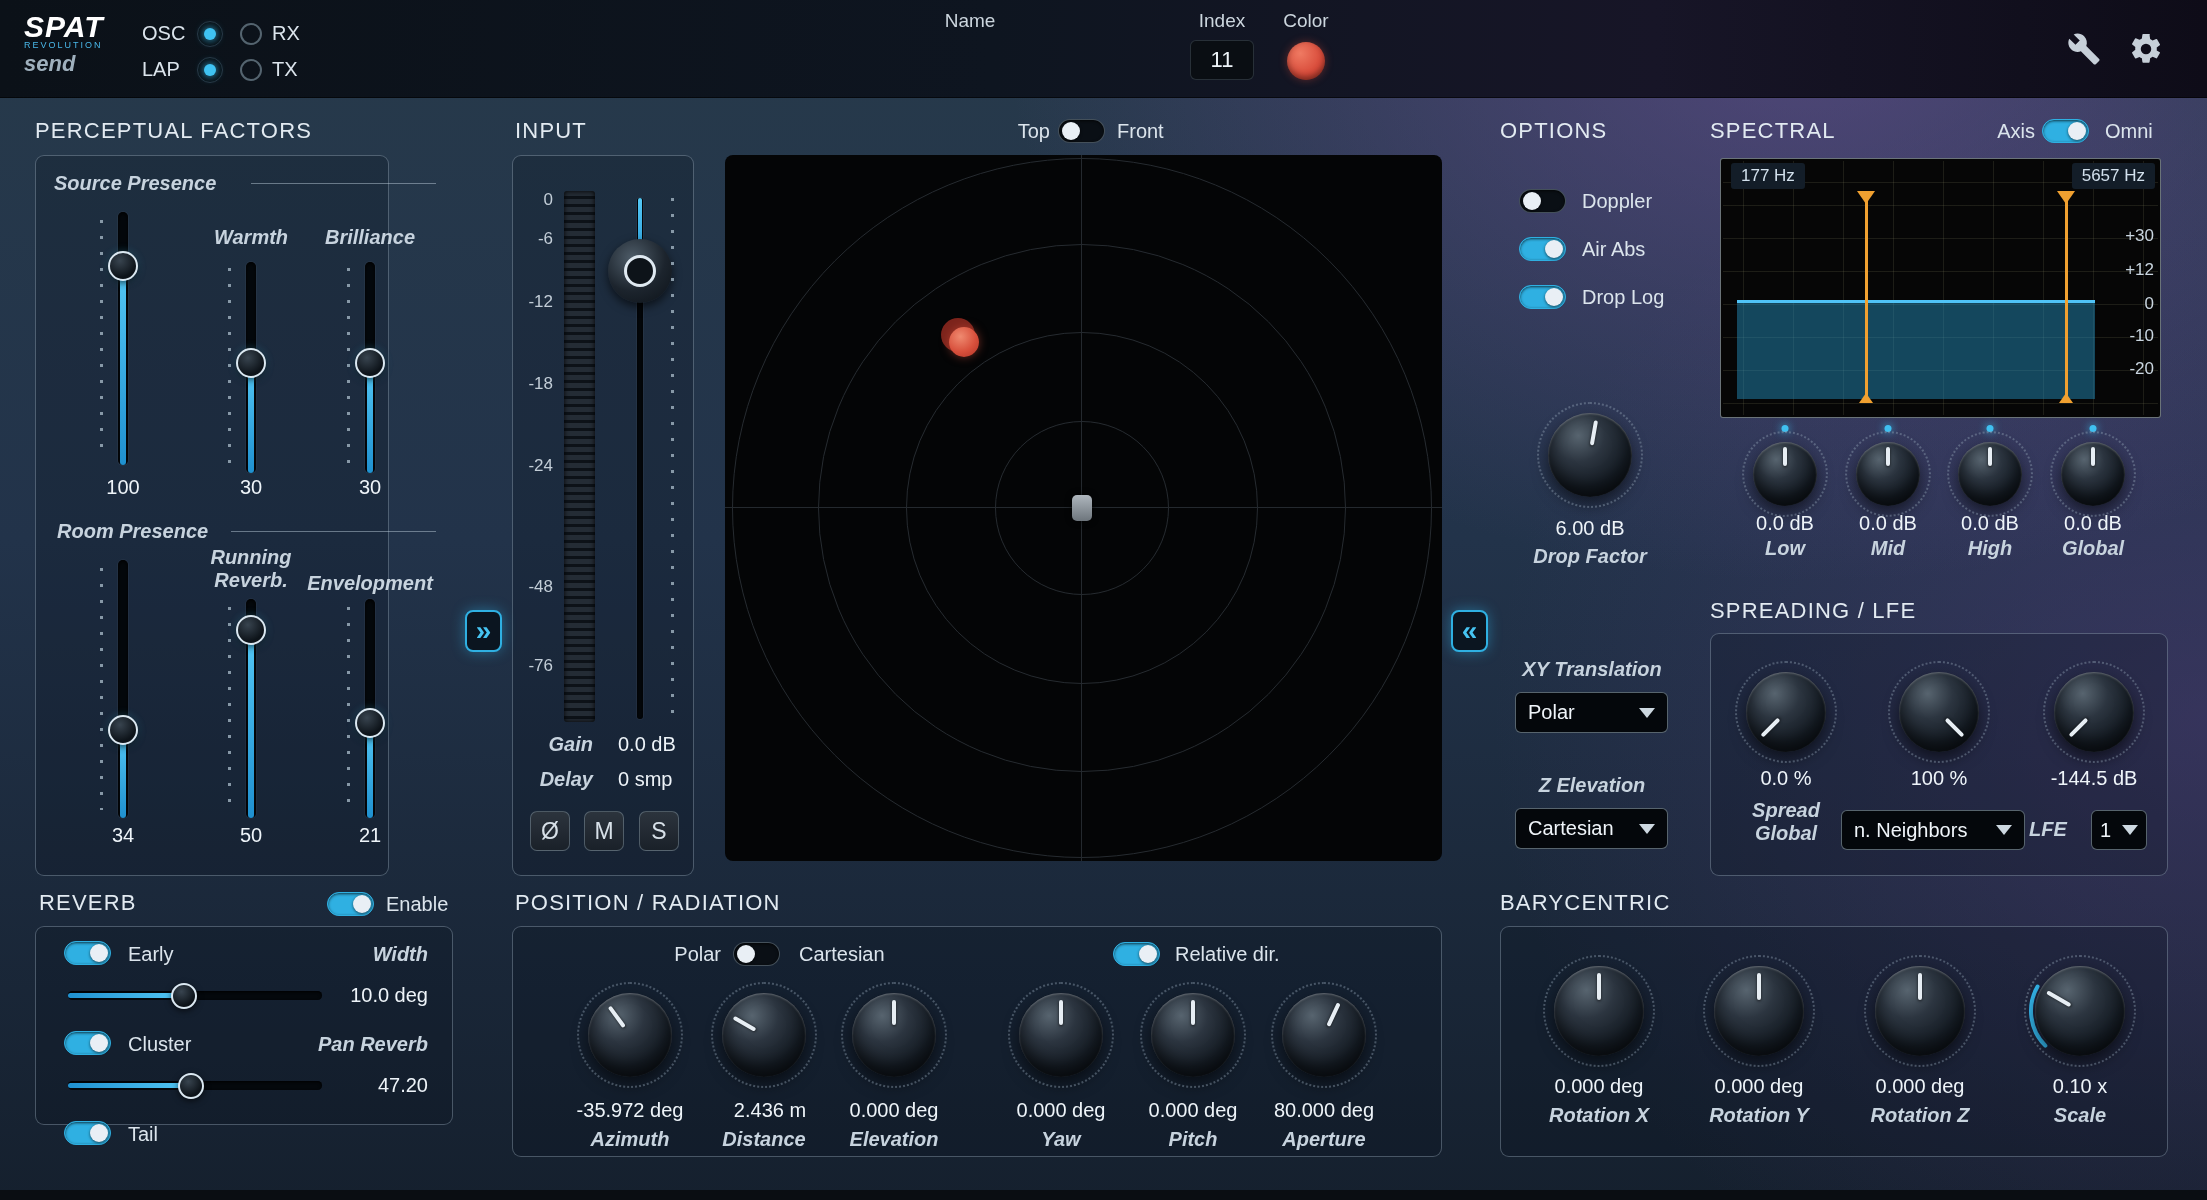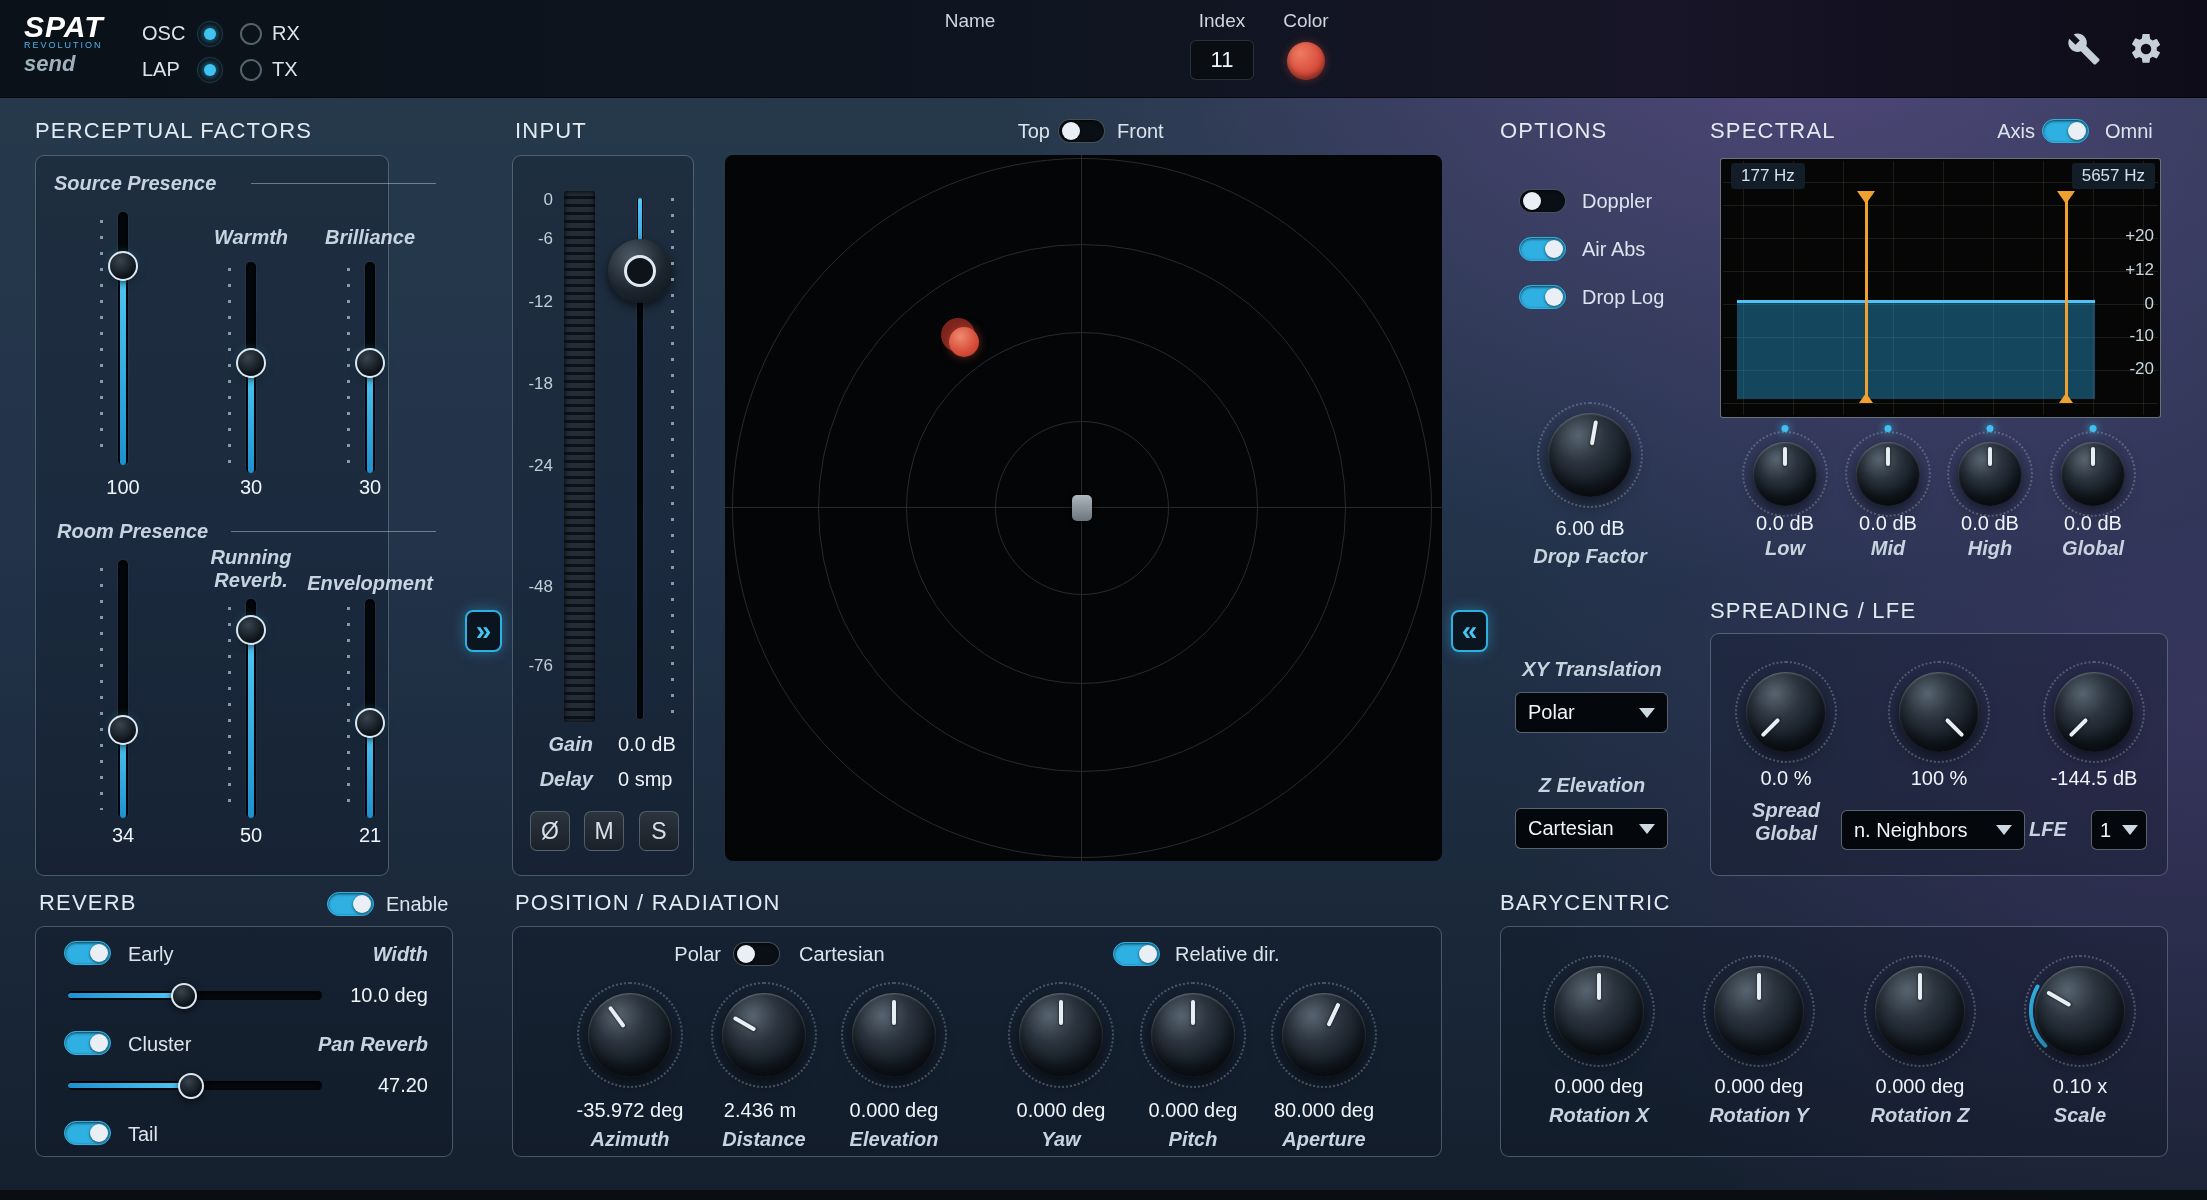--- a/index.html
+++ b/index.html
@@ -200,21 +200,21 @@
 
     <div class="title" style="left:39px;top:890px">REVERB</div>
     <div class="toggle on" style="left:327px;top:892px">
         <div class="tknob"></div>
       </div>
     <div class="lab" style="left:386px;top:893px">Enable</div>
     <div class="title" style="left:515px;top:890px">POSITION / RADIATION</div>
     <div class="title" style="left:1500px;top:890px">BARYCENTRIC</div>
     <div class="title" style="left:1710px;top:598px">SPREADING / LFE</div>
 
-    <div class="panel" style="left:35px;top:926px;width:418px;height:231px">
+    <div class="panel" style="left:35px;top:926px;width:418px;height:199px">
       <div class="toggle on" style="left:28px;top:14px">
           <div class="tknob"></div>
         </div>
       <div class="lab" style="left:92px;top:16px">Early</div>
       <div class="ital" style="right:24px;top:16px">Width</div>
       <div class="htrack" style="left:32px;top:64px;width:254px"></div>
       <div class="hfill" style="left:32px;top:66px;width:116px"></div>
       <div class="hthumb" style="left:135px;top:56px"></div>
       <div class="val" style="right:24px;top:57px">10.0 deg</div>
 
@@ -249,21 +249,21 @@
         <div class="ticksring"></div>
         <div class="ptr" style="transform: rotate(-36deg);"></div>
       </div>
       <div class="val cx" style="left:117px;top:172px">-35.972 deg</div>
       <div class="ital cx" style="left:117px;top:201px">Azimuth</div>
 
       <div class="knob" style="left:209px;top:66px;width:84px;height:84px">
         <div class="ticksring"></div>
         <div class="ptr" style="transform: rotate(-60deg);"></div>
       </div>
-      <div class="val cx" style="left:247px;top:172px">2.436 m</div>
+      <div class="val cx" style="left:257px;top:172px">2.436 m</div>
       <div class="ital cx" style="left:251px;top:201px">Distance</div>
 
       <div class="knob" style="left:339px;top:66px;width:84px;height:84px">
         <div class="ticksring"></div>
         <div class="ptr" style="transform: rotate(0deg);"></div>
       </div>
       <div class="val cx" style="left:381px;top:172px">0.000 deg</div>
       <div class="ital cx" style="left:381px;top:201px">Elevation</div>
 
       <div class="knob" style="left:506px;top:66px;width:84px;height:84px">
@@ -319,21 +319,21 @@
       <span class="chev"></span>
     </div>
 
     <div class="eq">
       <div class="eqgrid"></div>
       <div class="eqfill"></div>
       <div class="marker" style="left:144px"></div>
       <div class="marker" style="left:344px"></div>
       <div class="chip" style="left:10px;top:4px">177 Hz</div>
       <div class="chip" style="right:5px;top:4px">5657 Hz</div>
-      <div class="scalelbl" style="top:77px">+20</div>
+      <div class="scalelbl" style="top:77px">+30</div>
       <div class="scalelbl" style="top:111px">+12</div>
       <div class="scalelbl" style="top:145px">0</div>
       <div class="scalelbl" style="top:177px">-10</div>
       <div class="scalelbl" style="top:210px">-20</div>
     </div>
 
     <div class="cyandot" style="left:1785px;top:425px"></div>
     <div class="knob" style="left:1753px;top:442px;width:64px;height:64px">
       <div class="ticksring"></div>
       <div class="ptr" style="transform: rotate(0deg);"></div>

